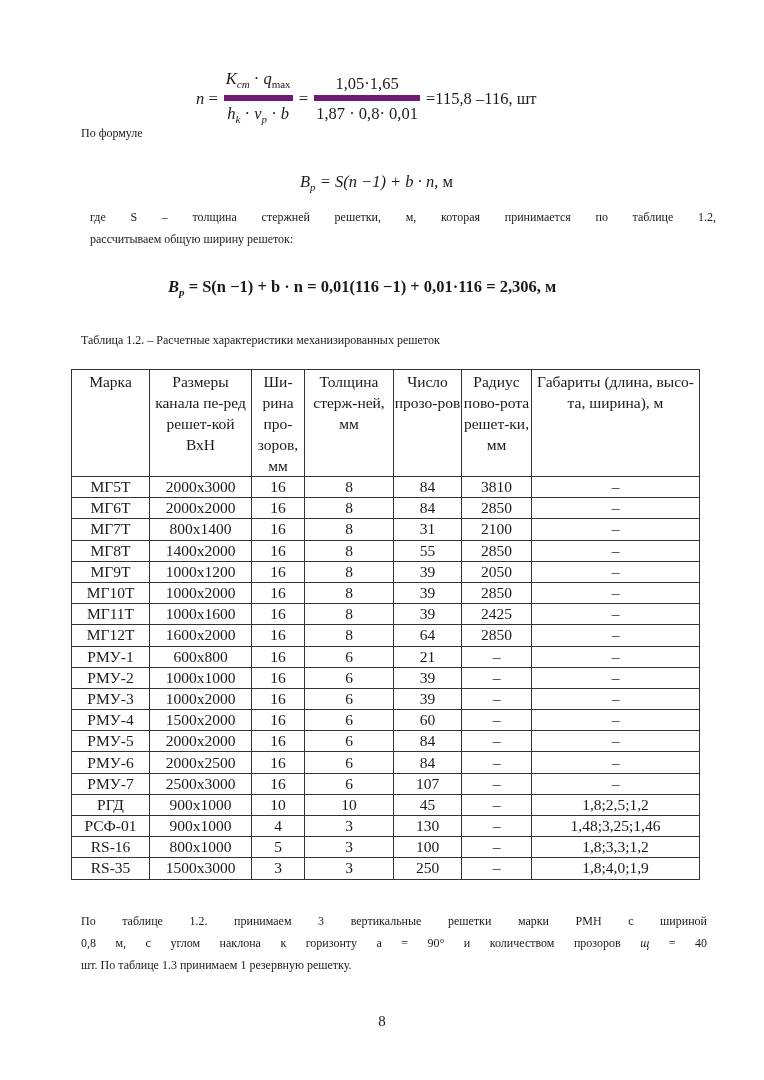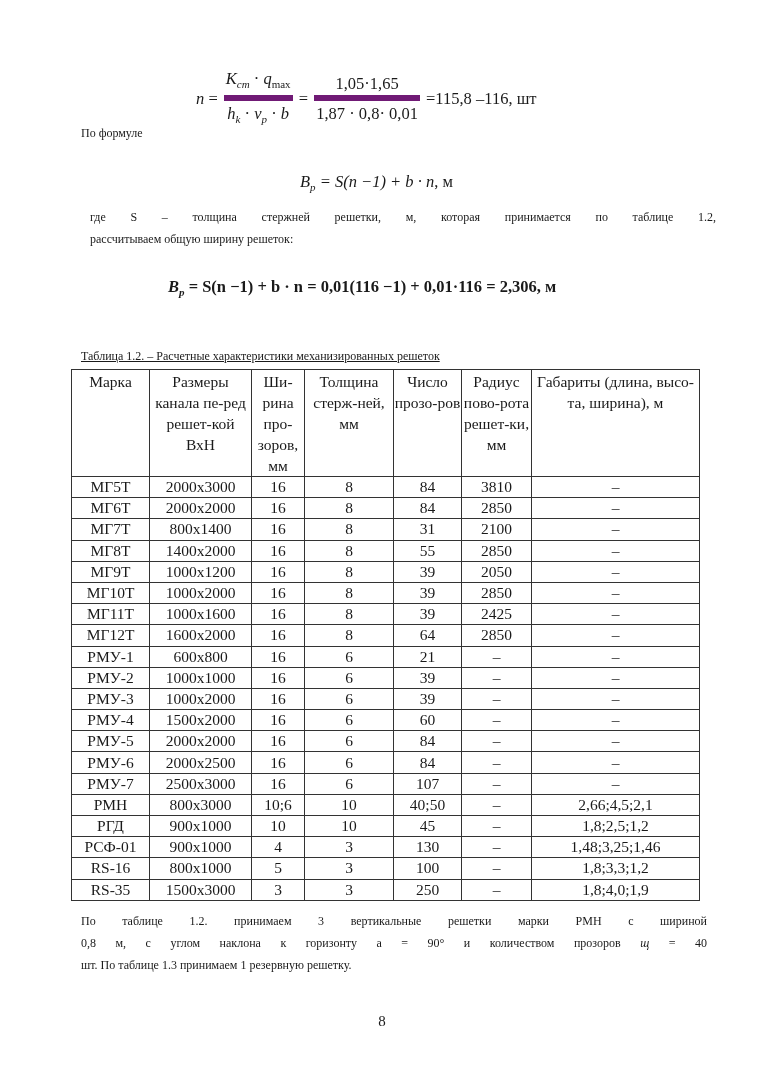--- a/index.html
+++ b/index.html
@@ -54,21 +54,21 @@
 <div class="abs para" style="left:81px; top:206px; width:626px;margin-left:9px;">
   <div style="text-align-last: justify;">где S – толщина стержней решетки, м, которая принимается по таблице 1.2,</div>
   <div>рассчитываем общую ширину решеток:</div>
 </div>
 
 <div class="abs formula" style="left:168px; top:277px;font-weight:bold;">
   <span class="it">B</span><sub class="it">p</sub>
   <span>= S(n −1) + b · n = 0,01(116 −1) + 0,01·116 = 2,306</span><span>, м</span>
 </div>
 
-<div class="abs para" style="left:81px; top:345px;text-decoration:underline;">Таблица 1.2. – Расчетные характеристики механизированных решеток</div>
+<div class="abs para" style="left:81px; top:329px;">Таблица 1.2. – Расчетные характеристики механизированных решеток</div>
 
 <table class="grid">
   <colgroup>
     <col style="width:78px">
       <col style="width:102px">
       <col style="width:53px">
       <col style="width:89px">
       <col style="width:68px">
       <col style="width:70px">
       <col style="width:168px">
@@ -214,29 +214,20 @@
       <tr>
         <td>РМУ-7</td>
         <td>2500х3000</td>
         <td>16</td>
         <td>6</td>
         <td>107</td>
         <td>–</td>
         <td>–</td>
       </tr>
       <tr>
-        <td>РМН</td>
-        <td>800х3000</td>
-        <td>10;6</td>
-        <td>10</td>
-        <td>40;50</td>
-        <td>–</td>
-        <td>2,66;4,5;2,1</td>
-      </tr>
-      <tr>
         <td>РГД</td>
         <td>900х1000</td>
         <td>10</td>
         <td>10</td>
         <td>45</td>
         <td>–</td>
         <td>1,8;2,5;1,2</td>
       </tr>
       <tr>
         <td>РСФ-01</td>

